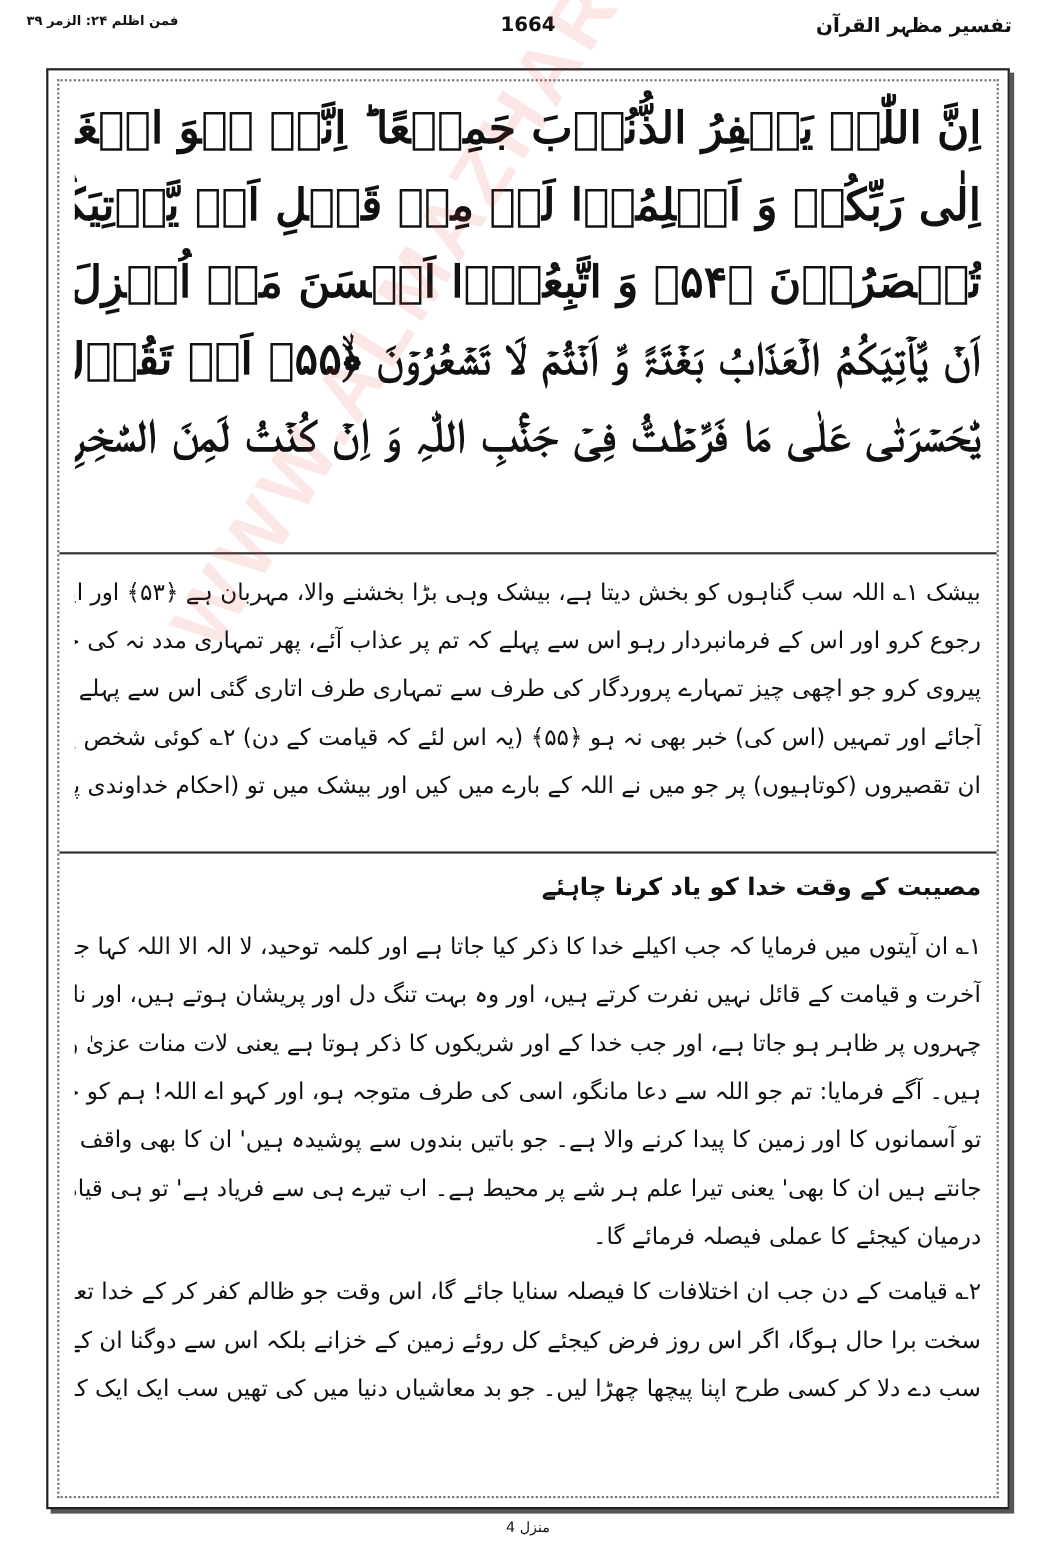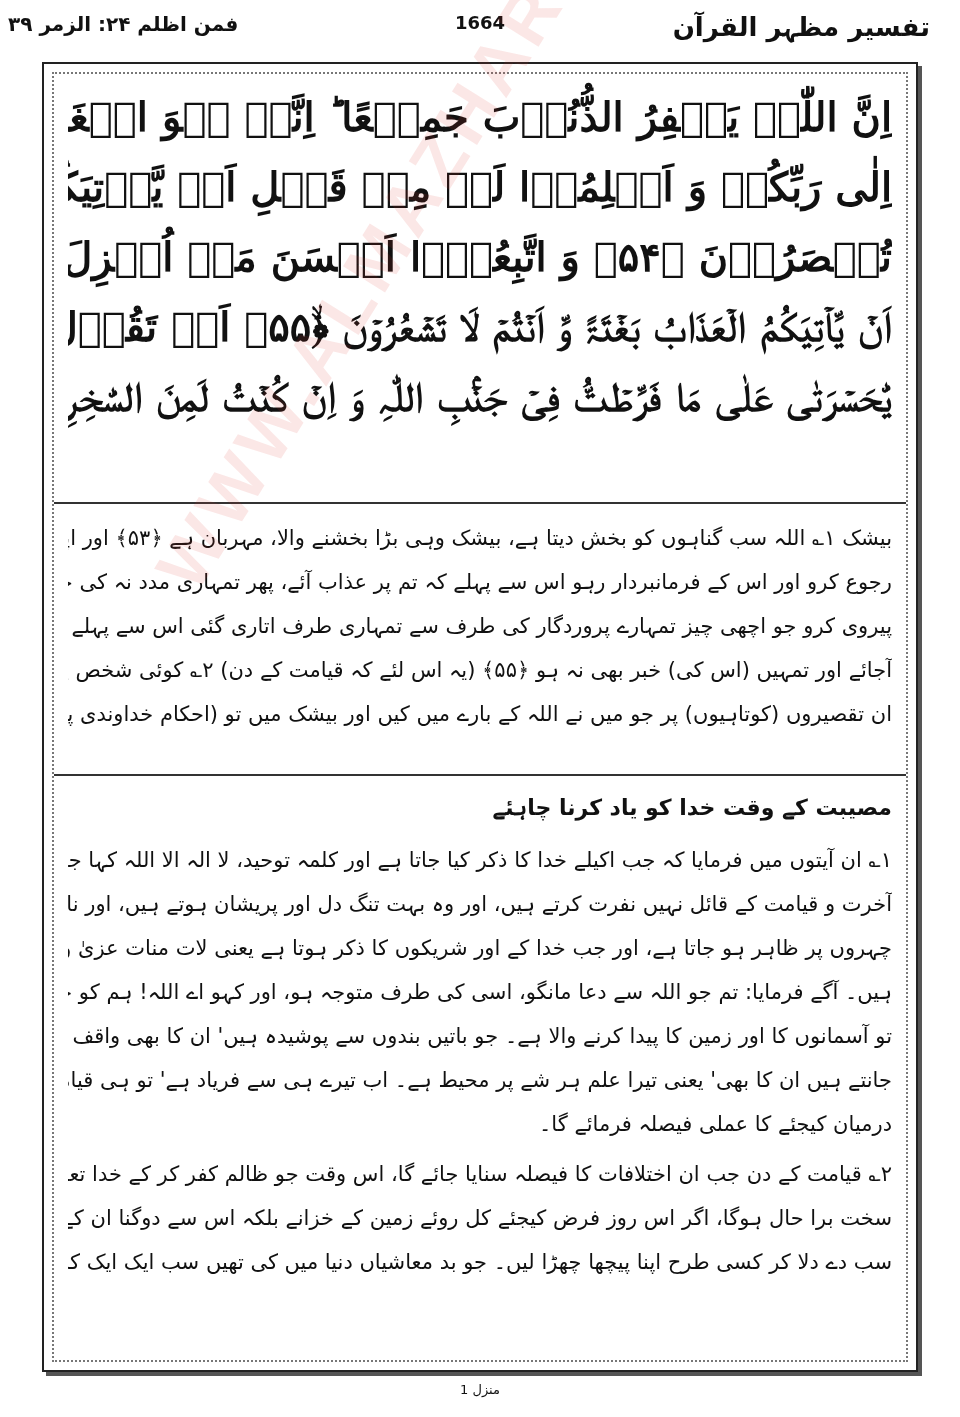--- a/index.html
+++ b/index.html
@@ -6,23 +6,23 @@
   body {
     width: 960px; height: 1417px; position: relative; overflow: hidden;
     font-family: "DejaVu Sans", sans-serif; color: #111;
   }
   .header {
     position: absolute; left: 0; right: 0; top: 0; height: 48px;
   }
   .header .h-left, .header .h-center, .header .h-right {
     position: absolute; top: 12px; font-weight: bold; direction: rtl;
   }
-  .header .h-left { left: 8px; font-size: 20px; }
+  .header .h-left { left: 24px; font-size: 12px; }
   .header .h-center { left: 0; right: 0; text-align: center; font-size: 18px; }
-  .header .h-right { right: 30px; font-size: 26px; }
+  .header .h-right { right: 40px; font-size: 18px; }
 
   .outer-frame {
     position: absolute; left: 42px; top: 62px; width: 872px; height: 1306px;
     border: 2px solid #222; box-shadow: 4px 4px 0 #555;
   }
   .inner-frame {
     position: absolute; left: 8px; top: 8px; right: 8px; bottom: 8px;
     border: 2px dotted #777;
   }
   .section { position: absolute; left: 0; right: 0; direction: rtl; }
@@ -104,15 +104,15 @@
       <div class="c-para">
         <div class="urdu-line">۲؎ قیامت کے دن جب ان اختلافات کا فیصلہ سنایا جائے گا، اس وقت جو ظالم کفر کر کے خدا تعالیٰ کی شان گھٹاتے تھے، ان کا</div>
         <div class="urdu-line">سخت برا حال ہوگا، اگر اس روز فرض کیجئے کل روئے زمین کے خزانے بلکہ اس سے دوگنا ان کے پاس ہوں، تو چاہیں گے کہ</div>
         <div class="urdu-line">سب دے دلا کر کسی طرح اپنا پیچھا چھڑا لیں۔ جو بد معاشیاں دنیا میں کی تھیں سب ایک ایک کر کے ان کے سامنے ہوں گی، اور</div>
       </div>
     </div>
 
   </div>
 </div>
 
-<div class="footer">منزل 1</div>
+<div class="footer">منزل 4</div>
 
 <div class="watermark">WWW.ALMAZHAR.COM</div>
 
 </body></html>

